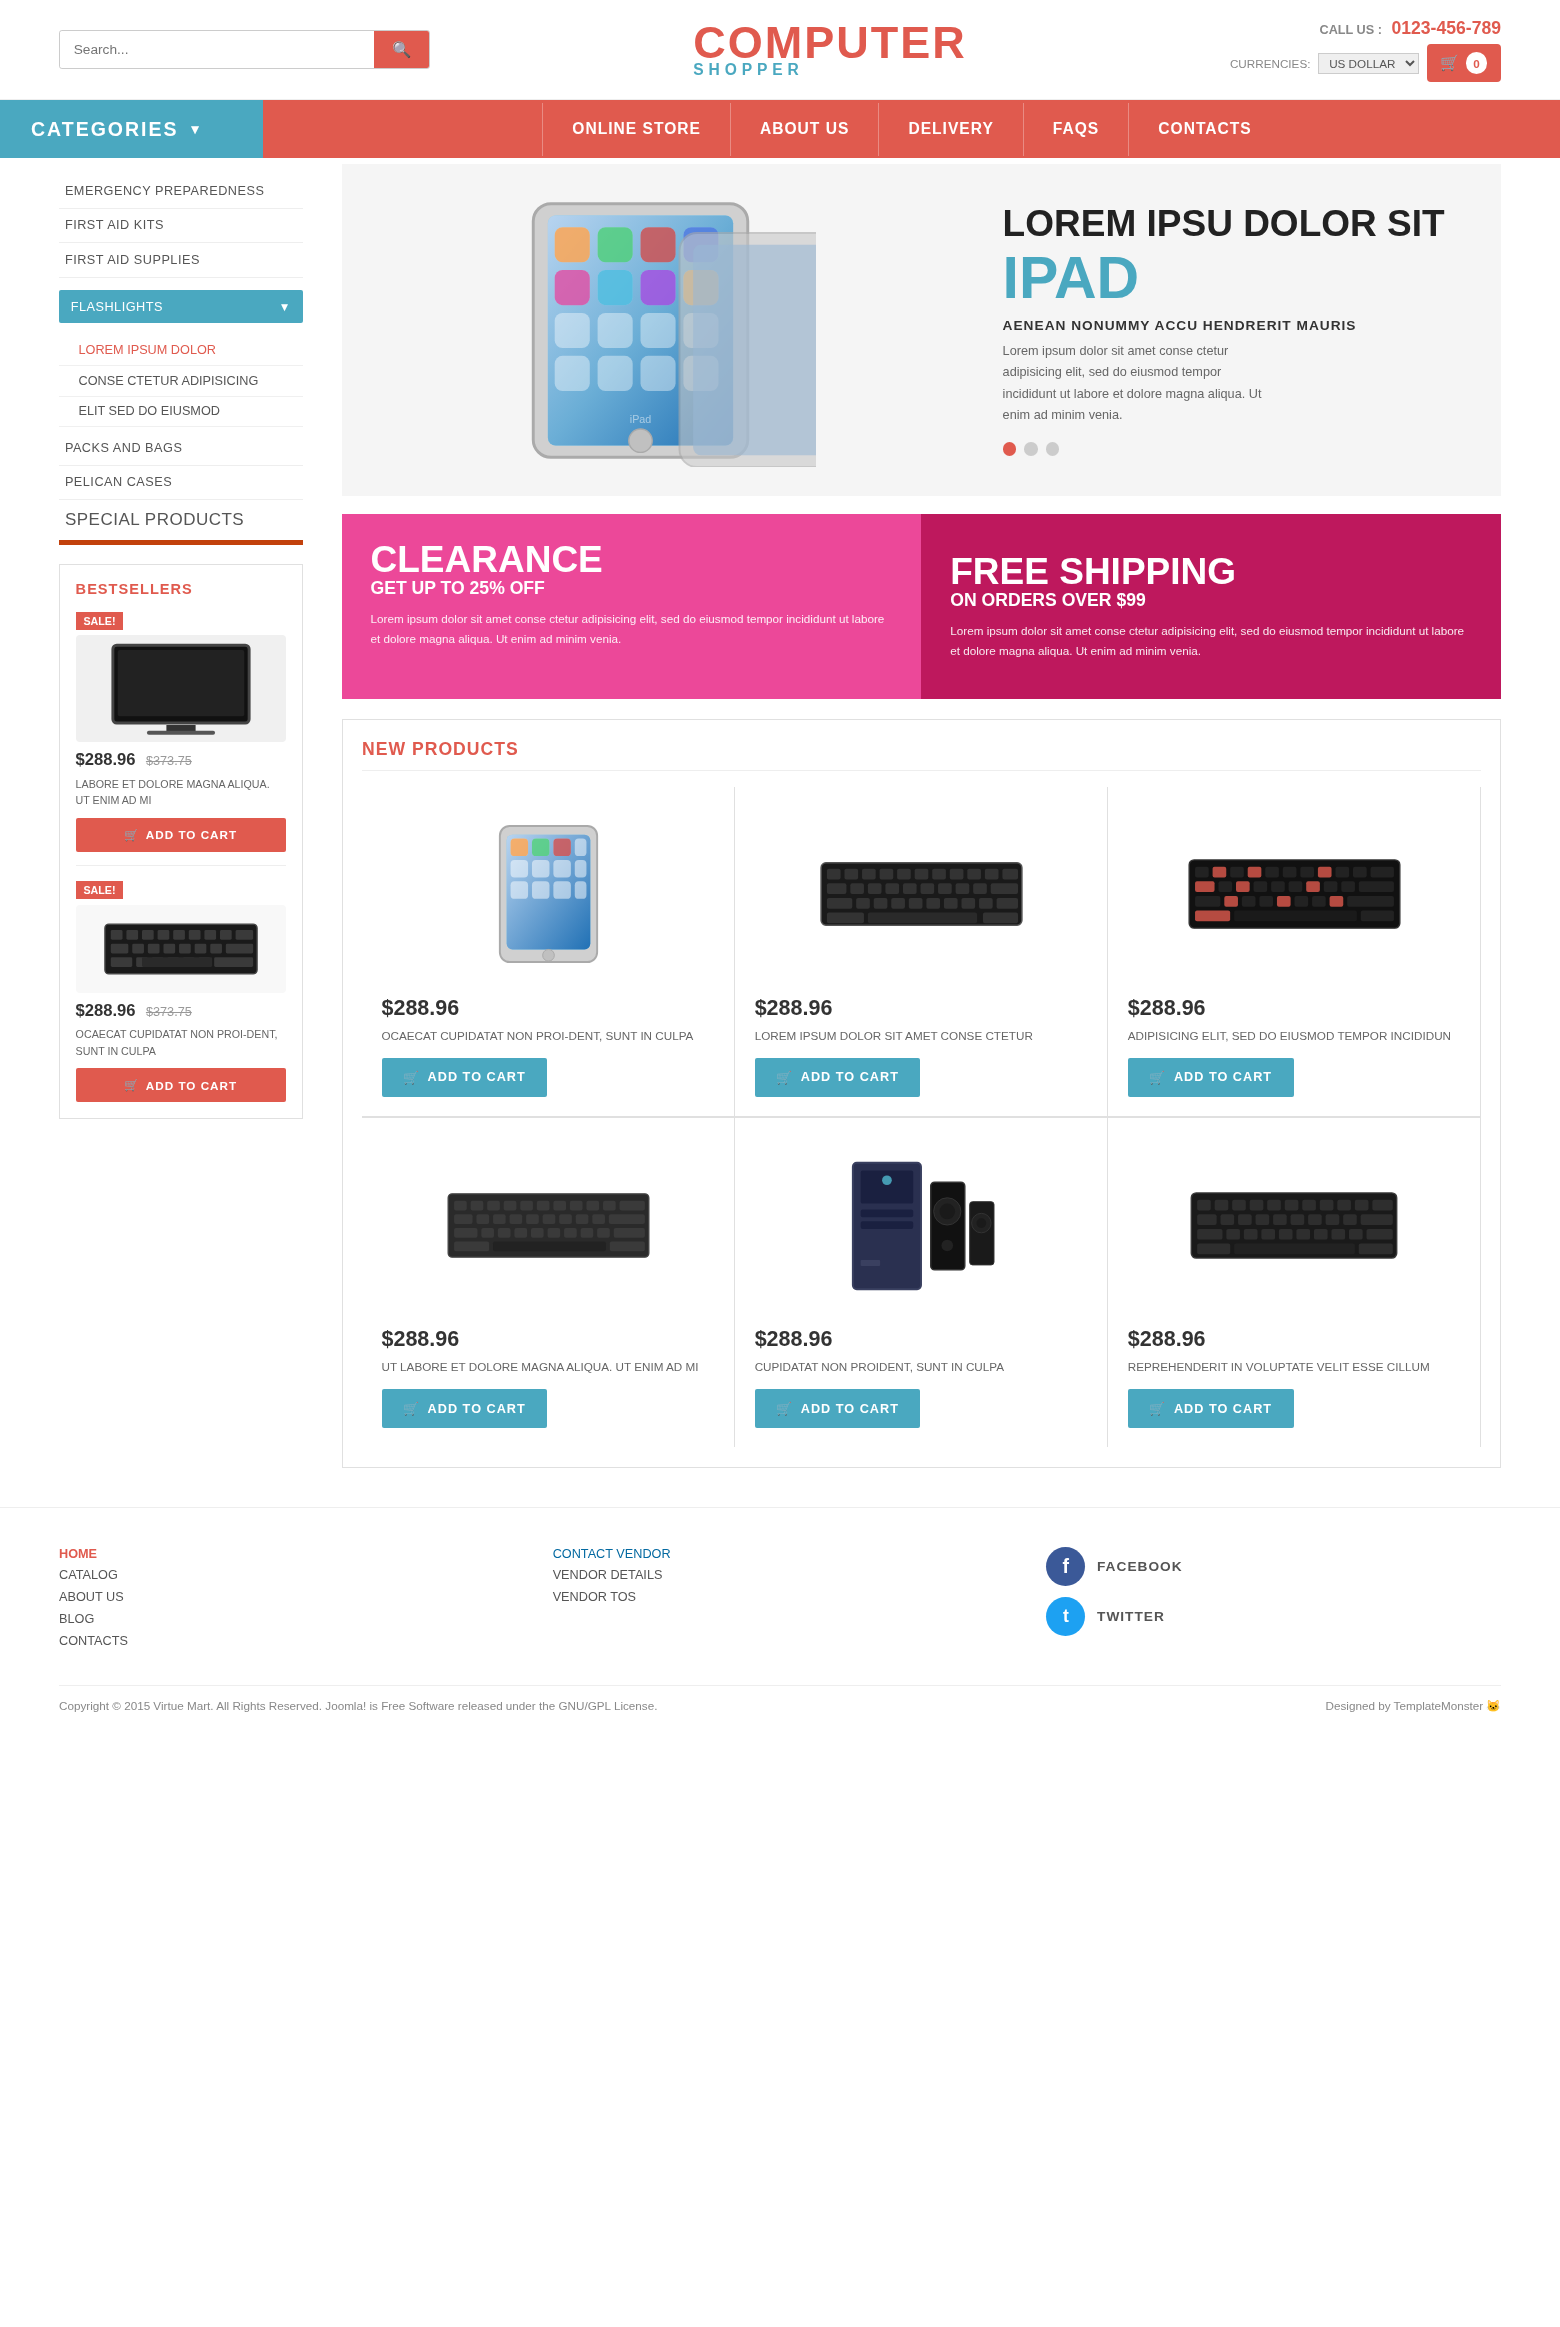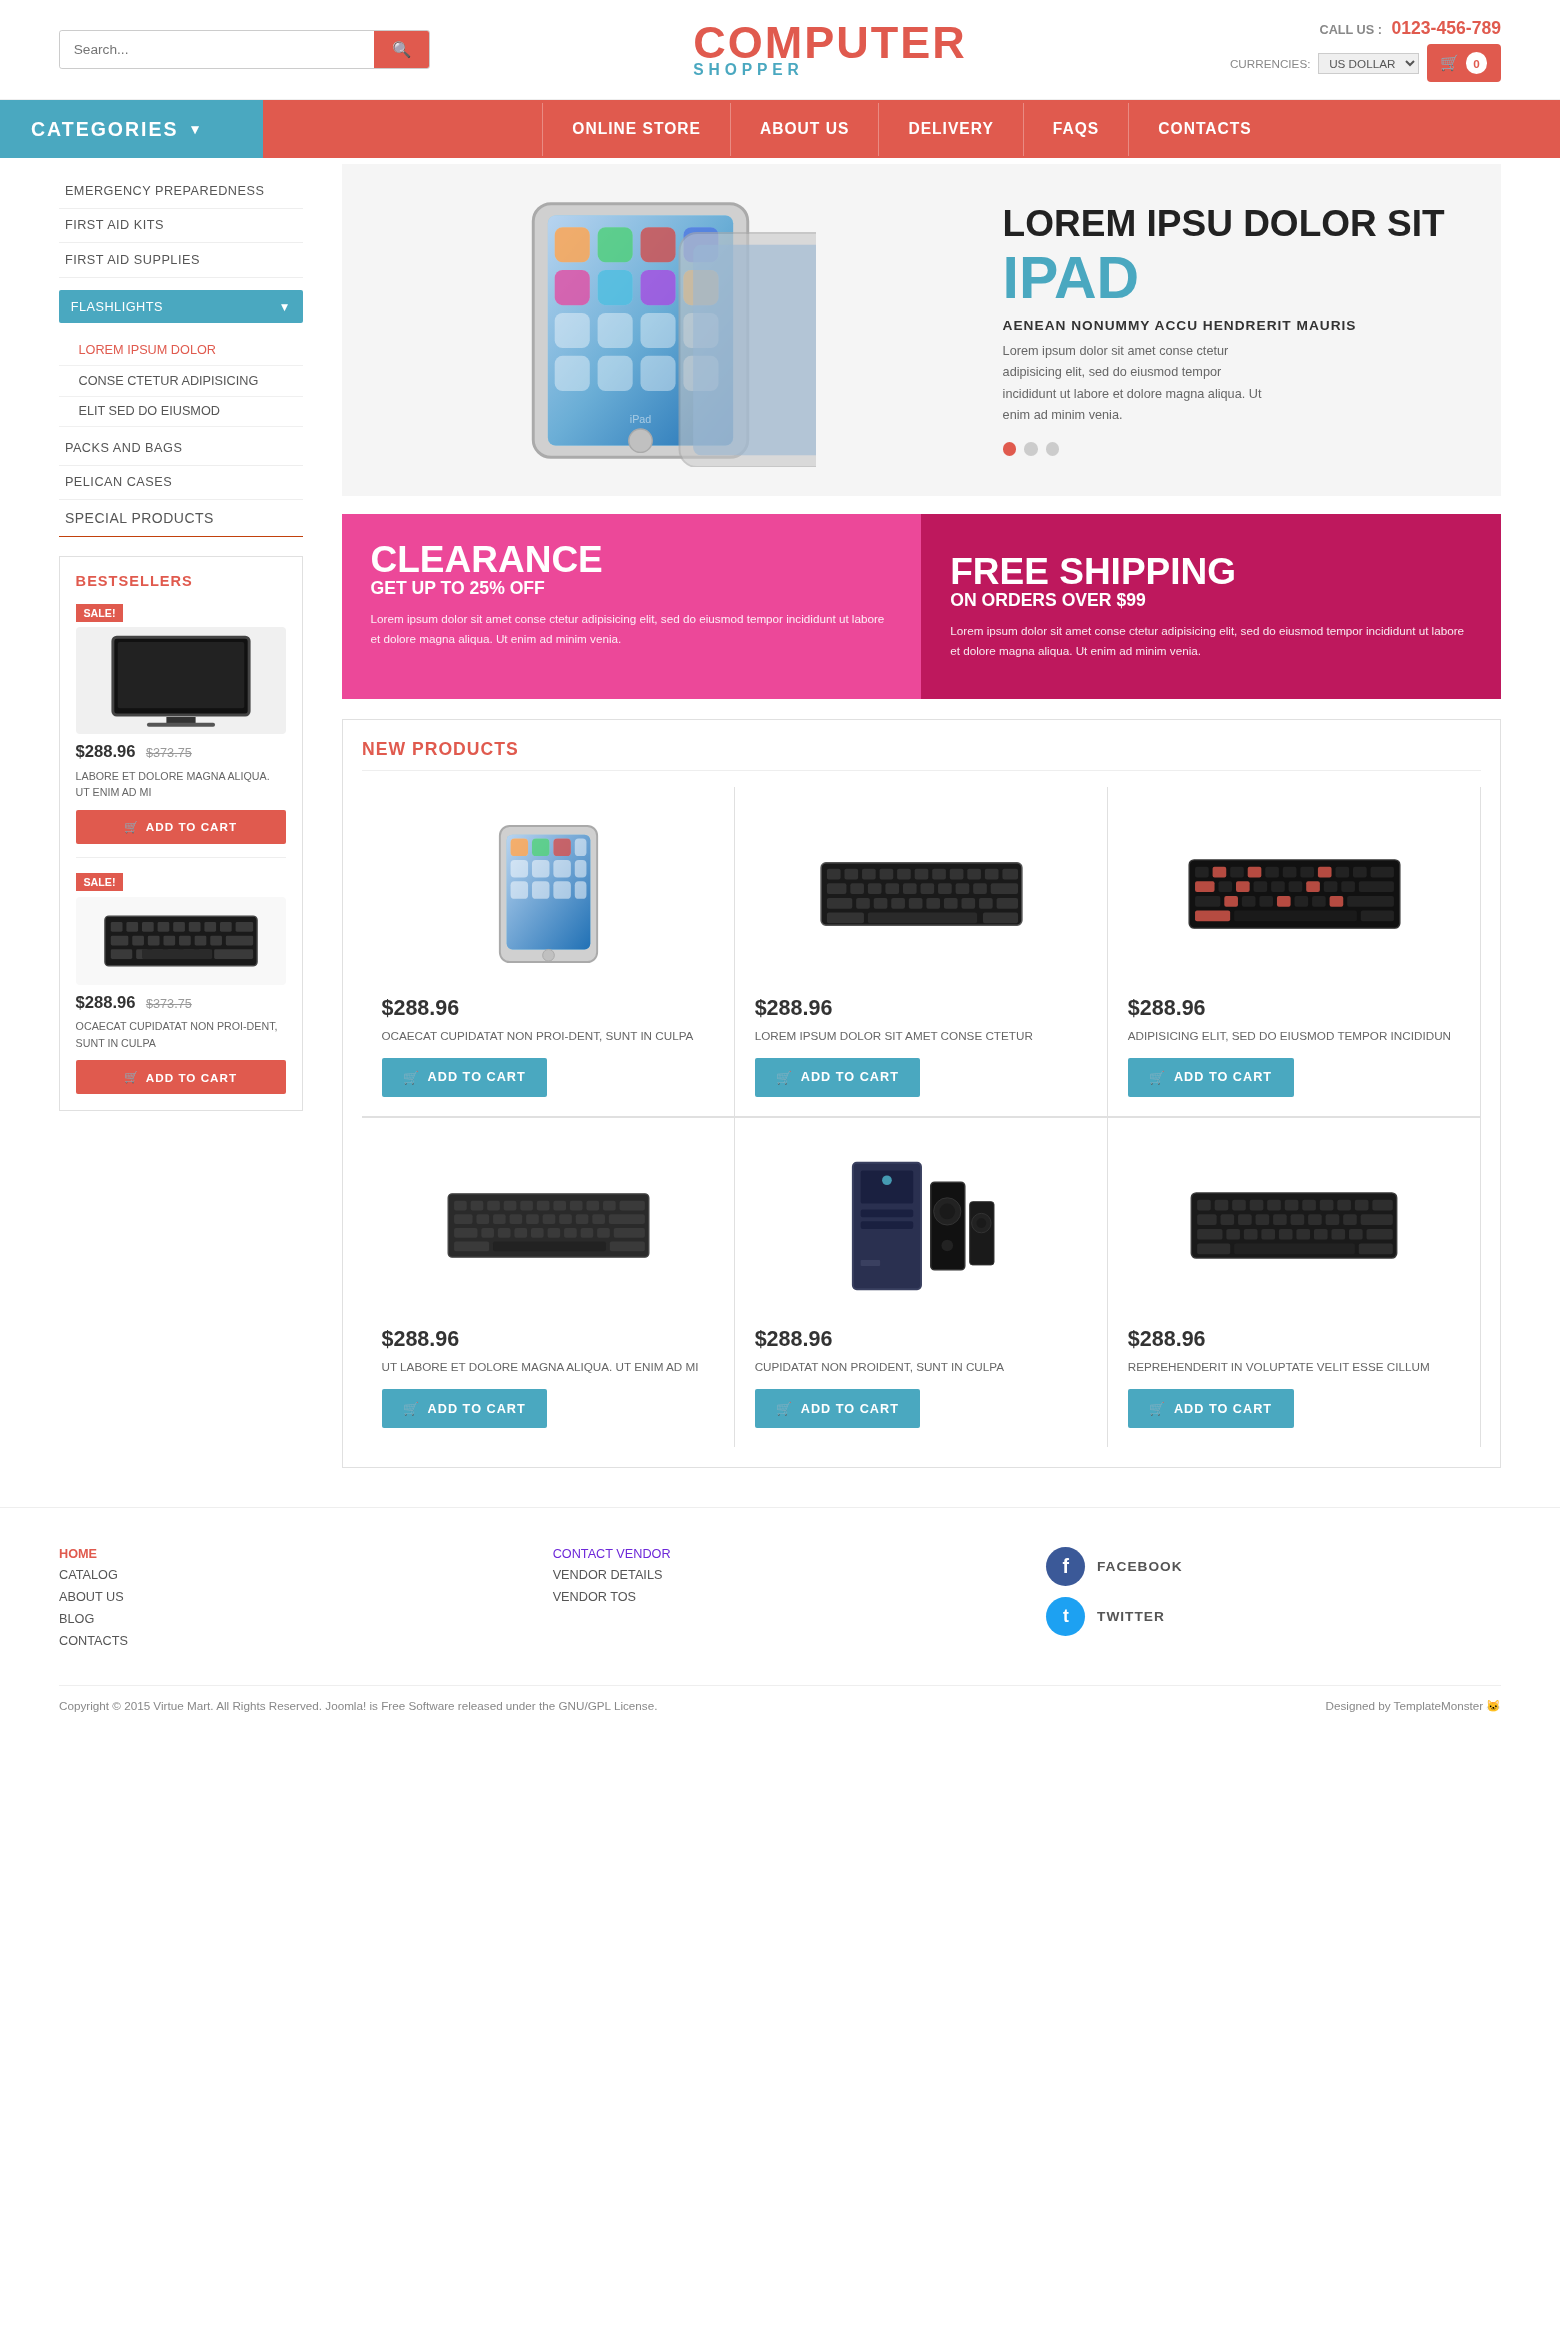--- a/index.html
+++ b/index.html
@@ -58,21 +58,21 @@
     <div style="font-size:12.7px; color:#555; padding:9.8px 5.9px; border-bottom:1px solid #eee; cursor:pointer; text-transform:uppercase; letter-spacing:0.5px;">FIRST AID SUPPLIES</div>
     <div style="background:#4aa8c0; color:#fff; font-size:12.7px; padding:9.8px 11.7px; cursor:pointer; text-transform:uppercase; letter-spacing:0.5px; display:flex; align-items:center; justify-content:space-between; border-radius:2px; margin: 12px 0;">
       <span>FLASHLIGHTS</span>
       <span style="font-size:11.7px;">▼</span>
     </div>
     <div style="font-size:12.7px; color:#e05a4e; padding:7.8px 19.5px; cursor:pointer; border-bottom:1px solid #f0f0f0; text-transform:uppercase;">LOREM IPSUM DOLOR</div>
     <div style="font-size:12.7px; color:#555; padding:7.8px 19.5px; cursor:pointer; border-bottom:1px solid #f0f0f0; text-transform:uppercase;">CONSE CTETUR ADIPISICING</div>
     <div style="font-size:12.7px; color:#555; padding:7.8px 19.5px; cursor:pointer; border-bottom:1px solid #f0f0f0; text-transform:uppercase;">ELIT SED DO EIUSMOD</div>
     <div style="font-size:12.7px; color:#555; padding:9.8px 5.9px; border-bottom:1px solid #eee; cursor:pointer; text-transform:uppercase; letter-spacing:0.5px; margin-top:3.9px;">PACKS AND BAGS</div>
     <div style="font-size:12.7px; color:#555; padding:9.8px 5.9px; border-bottom:1px solid #eee; cursor:pointer; text-transform:uppercase; letter-spacing:0.5px;">PELICAN CASES</div>
-    <div style="font-size:14px; color:#555; padding:9.8px 5.9px; border-bottom:1px solid #c2410c; cursor:pointer; text-transform:uppercase; letter-spacing:0.5px;">SPECIAL PRODUCTS</div>
+    <div style="font-size:17px; color:#555; padding:9.8px 5.9px; border-bottom:5px solid #c2410c; cursor:pointer; text-transform:uppercase; letter-spacing:0.5px;">SPECIAL PRODUCTS</div>
 
     <div style="margin-top:19.5px; border:1px solid #e0e0e0; padding:15.6px;">
       <div style="font-size:14.6px; font-weight:700; color:#e05a4e; text-transform:uppercase; letter-spacing:1px; margin-bottom:13.7px;">BESTSELLERS</div>
 
       <div style="border-bottom:1px solid #eee; padding-bottom:13.7px; margin-bottom:13.7px;">
         <div style="background:#e05a4e; color:#fff; font-size:10.7px; font-weight:700; padding:2.9px 7.8px; display:inline-block; margin-bottom:5.9px;">SALE!</div>
         <div style="width:100%; height:107px; background:#f0f0f0; border-radius:3.9px; display:flex; align-items:center; justify-content:center; margin-bottom:7.8px; overflow:hidden;">
 
           <svg width="146" height="98" viewBox="0 0 150 100">
             <rect x="5" y="5" width="140" height="80" rx="4" fill="#111" stroke="#444" stroke-width="3"></rect>
@@ -501,21 +501,21 @@
 
     <div>
       <a style="display:block; font-size:12.7px; color:#e05a4e; text-decoration:none; margin-bottom:7.8px; cursor:pointer; text-transform:uppercase; font-weight:700;">HOME</a>
       <a style="display:block; font-size:12.7px; color:#555; text-decoration:none; margin-bottom:7.8px; cursor:pointer; text-transform:uppercase;">CATALOG</a>
       <a style="display:block; font-size:12.7px; color:#555; text-decoration:none; margin-bottom:7.8px; cursor:pointer; text-transform:uppercase;">ABOUT US</a>
       <a style="display:block; font-size:12.7px; color:#555; text-decoration:none; margin-bottom:7.8px; cursor:pointer; text-transform:uppercase;">BLOG</a>
       <a style="display:block; font-size:12.7px; color:#555; text-decoration:none; margin-bottom:7.8px; cursor:pointer; text-transform:uppercase;">CONTACTS</a>
     </div>
 
     <div>
-      <a style="display:block; font-size:12.7px; color:#6d28d9; text-decoration:none; margin-bottom:7.8px; cursor:pointer; text-transform:uppercase;">CONTACT VENDOR</a>
+      <a style="display:block; font-size:12.7px; color:#0369a1; text-decoration:none; margin-bottom:7.8px; cursor:pointer; text-transform:uppercase;">CONTACT VENDOR</a>
       <a style="display:block; font-size:12.7px; color:#555; text-decoration:none; margin-bottom:7.8px; cursor:pointer; text-transform:uppercase;">VENDOR DETAILS</a>
       <a style="display:block; font-size:12.7px; color:#555; text-decoration:none; margin-bottom:7.8px; cursor:pointer; text-transform:uppercase;">VENDOR TOS</a>
     </div>
 
     <div>
       <div style="display:flex; align-items:center; gap:11.7px; margin-bottom:11.7px; cursor:pointer;">
         <div style="width:39px; height:39px; border-radius:50%; background:#3b5998; display:flex; align-items:center; justify-content:center; color:#fff; font-size:19.5px; font-weight:700;">f</div>
         <span style="font-size:13.7px; font-weight:700; color:#555; text-transform:uppercase; letter-spacing:1px;">FACEBOOK</span>
       </div>
       <div style="display:flex; align-items:center; gap:11.7px; cursor:pointer;">

